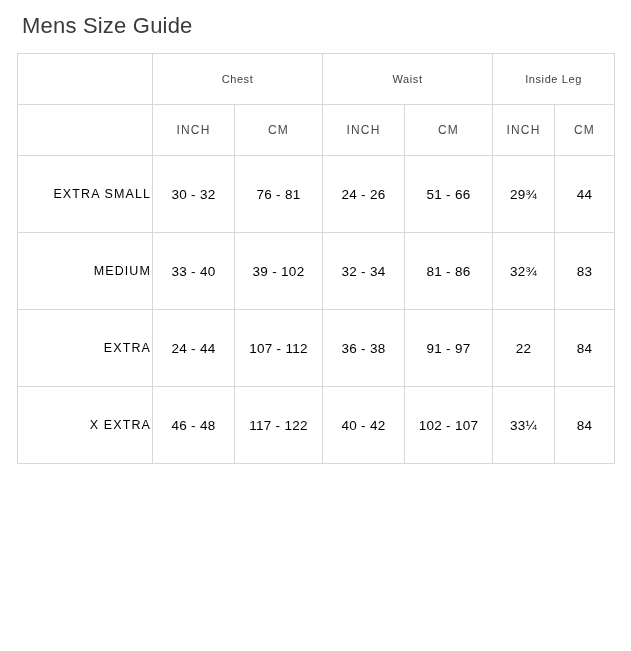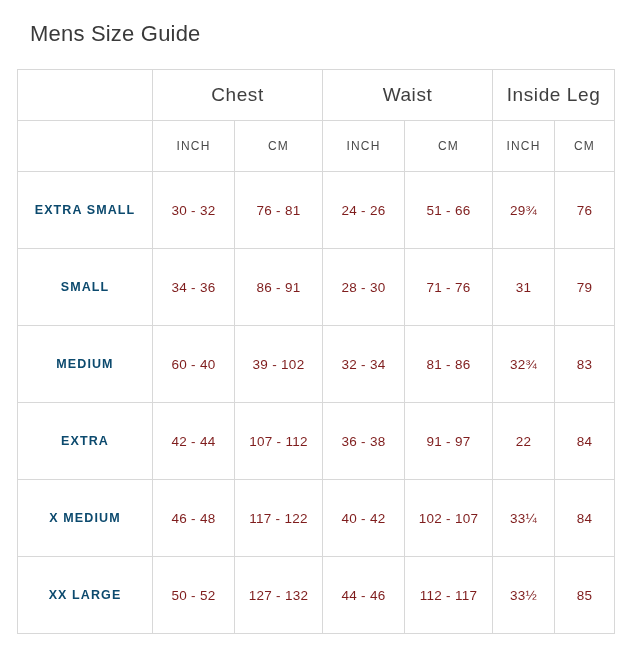--- a/index.html
+++ b/index.html
@@ -20,40 +20,40 @@
     height: 651px;
     box-sizing: border-box;
     padding: 0 17px;
   }
   .title {
     font-size: 22px;
     font-weight: 400;
     color: #3a3a3a;
     letter-spacing: 0.2px;
     padding: 9px 0 10px 1px;
-    margin: 12px;
+    margin: 4px;
   }
   table.size-table {
     border-collapse: collapse;
     width: 597px;
     table-layout: fixed;
     border: 1px solid #d8d8d8;
   }
   table.size-table th,
   table.size-table td {
     border: 1px solid #d8d8d8;
     text-align: center;
     vertical-align: middle;
     font-weight: 400;
-    color: #7f1d1d;
+    color: #000000;
   }
   
   tr.group-row th {
     height: 48px;
-    font-size: 19px;
+    font-size: 11px;
     letter-spacing: 0.6px;
     color: #3f3f3f;
   }
   tr.group-row th.corner {
     border-left: none;
     border-top: none;
   }
   
   tr.unit-row th {
     height: 48px;
@@ -68,24 +68,25 @@
   }
   
   tbody tr td {
     height: 74px;
     font-size: 13.5px;
     color: #4f4f4f;
     letter-spacing: 0.3px;
   }
   tbody td.size-label {
     font-size: 12.5px;
-    font-weight: bold;
+    font-weight: normal;
     letter-spacing: 1.1px;
-    color: #0c4a6e;
+    color: #000000;
     border-left: none;
+    text-align: right;
   }
   
   col.c-label { width: 135px; }
   col.c-chest-in { width: 82px; }
   col.c-chest-cm { width: 88px; }
   col.c-waist-in { width: 82px; }
   col.c-waist-cm { width: 88px; }
   col.c-leg-in  { width: 62px; }
   col.c-leg-cm  { width: 60px; }
 </style>
@@ -124,62 +125,44 @@
       </tr>
     </thead>
     <tbody>
       <tr>
         <td class="size-label">EXTRA SMALL</td>
         <td>30 - 32</td>
         <td>76 - 81</td>
         <td>24 - 26</td>
         <td>51 - 66</td>
         <td>29¾</td>
-        <td>76</td>
-      </tr>
-      <tr>
-        <td class="size-label">SMALL</td>
-        <td>34 - 36</td>
-        <td>86 - 91</td>
-        <td>28 - 30</td>
-        <td>71 - 76</td>
-        <td>31</td>
-        <td>79</td>
+        <td>44</td>
       </tr>
       <tr>
         <td class="size-label">MEDIUM</td>
-        <td>60 - 40</td>
+        <td>33 - 40</td>
         <td>39 - 102</td>
         <td>32 - 34</td>
         <td>81 - 86</td>
         <td>32¾</td>
         <td>83</td>
       </tr>
       <tr>
         <td class="size-label">EXTRA</td>
-        <td>42 - 44</td>
+        <td>24 - 44</td>
         <td>107 - 112</td>
         <td>36 - 38</td>
         <td>91 - 97</td>
         <td>22</td>
         <td>84</td>
       </tr>
       <tr>
-        <td class="size-label">X MEDIUM</td>
+        <td class="size-label">X EXTRA</td>
         <td>46 - 48</td>
         <td>117 - 122</td>
         <td>40 - 42</td>
         <td>102 - 107</td>
         <td>33¼</td>
         <td>84</td>
       </tr>
-      <tr>
-        <td class="size-label">XX LARGE</td>
-        <td>50 - 52</td>
-        <td>127 - 132</td>
-        <td>44 - 46</td>
-        <td>112 - 117</td>
-        <td>33½</td>
-        <td>85</td>
-      </tr>
     </tbody>
   </table>
 </div>
 
 </body></html>

